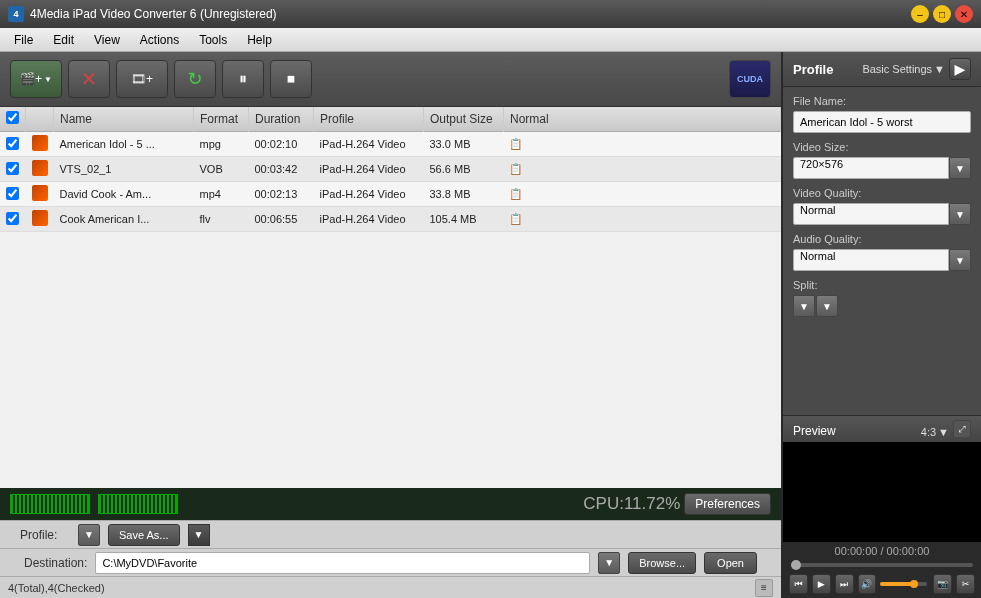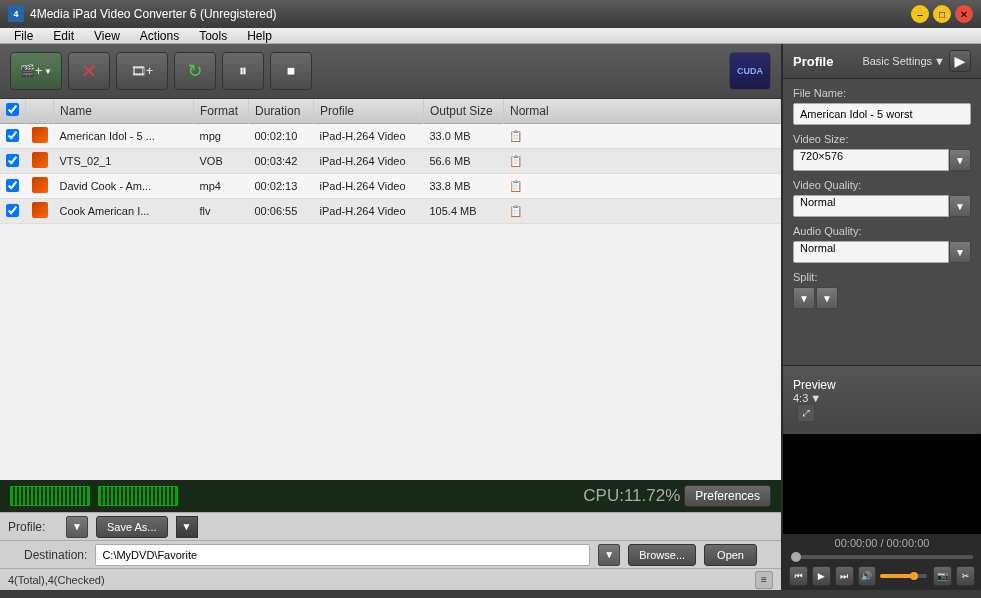--- a/index.html
+++ b/index.html
@@ -18,21 +18,21 @@
     .title-bar-title { flex: 1; }
     .title-bar-controls { display: flex; gap: 4px; }
     .tb-btn { width: 18px; height: 18px; border-radius: 50%; border: none; cursor: pointer; font-size: 10px; display: flex; align-items: center; justify-content: center; }
     .tb-min { background: #f4c518; }
     .tb-max { background: #f4c518; }
     .tb-close { background: #e74c3c; }
 
     
     .menu-bar {
       background: linear-gradient(to bottom, #f0f0f0, #d8d8d8);
-      height: 16px;
+      height: 24px;
       display: flex;
       align-items: center;
       padding: 0 4px;
       border-bottom: 1px solid #aaa;
     }
     .menu-item {
       padding: 2px 10px;
       cursor: pointer;
       font-size: 12px;
       color: #000;
@@ -162,21 +162,21 @@
       cursor: pointer;
       font-size: 12px;
     }
 
     
     .profile-row {
       height: 28px;
       background: #d0d0d0;
       display: flex;
       align-items: center;
-      padding: 0 8px;
+      padding: 0 20px;
       gap: 8px;
       border-top: 1px solid #aaa;
     }
     .profile-label { font-size: 12px; color: #333; min-width: 50px; }
     .profile-select {
       flex: 1;
       height: 22px;
       background: white;
       border: 1px solid #aaa;
       border-radius: 2px;
@@ -385,25 +385,24 @@
       align-items: center;
       justify-content: center;
       cursor: pointer;
       color: white;
       font-size: 10px;
     }
 
     
     .preview-header {
       background: linear-gradient(to bottom, #555, #444);
-      padding: 12px 10px;
-      display: flex;
-      align-items: flex-start;
+      padding: 4px 10px;
+      display: flex;
+      align-items: flex-end;
       border-top: 1px solid #2a2a2a;
-      flex-direction: column;
     }
     .preview-title { color: white; font-size: 12px; flex: 1; }
     .preview-ratio { color: #ddd; font-size: 11px; cursor: pointer; display: flex; align-items: center; gap: 2px; }
     .preview-fullscreen {
       width: 18px;
       height: 18px;
       background: #555;
       border: 1px solid #444;
       border-radius: 2px;
       color: white;

